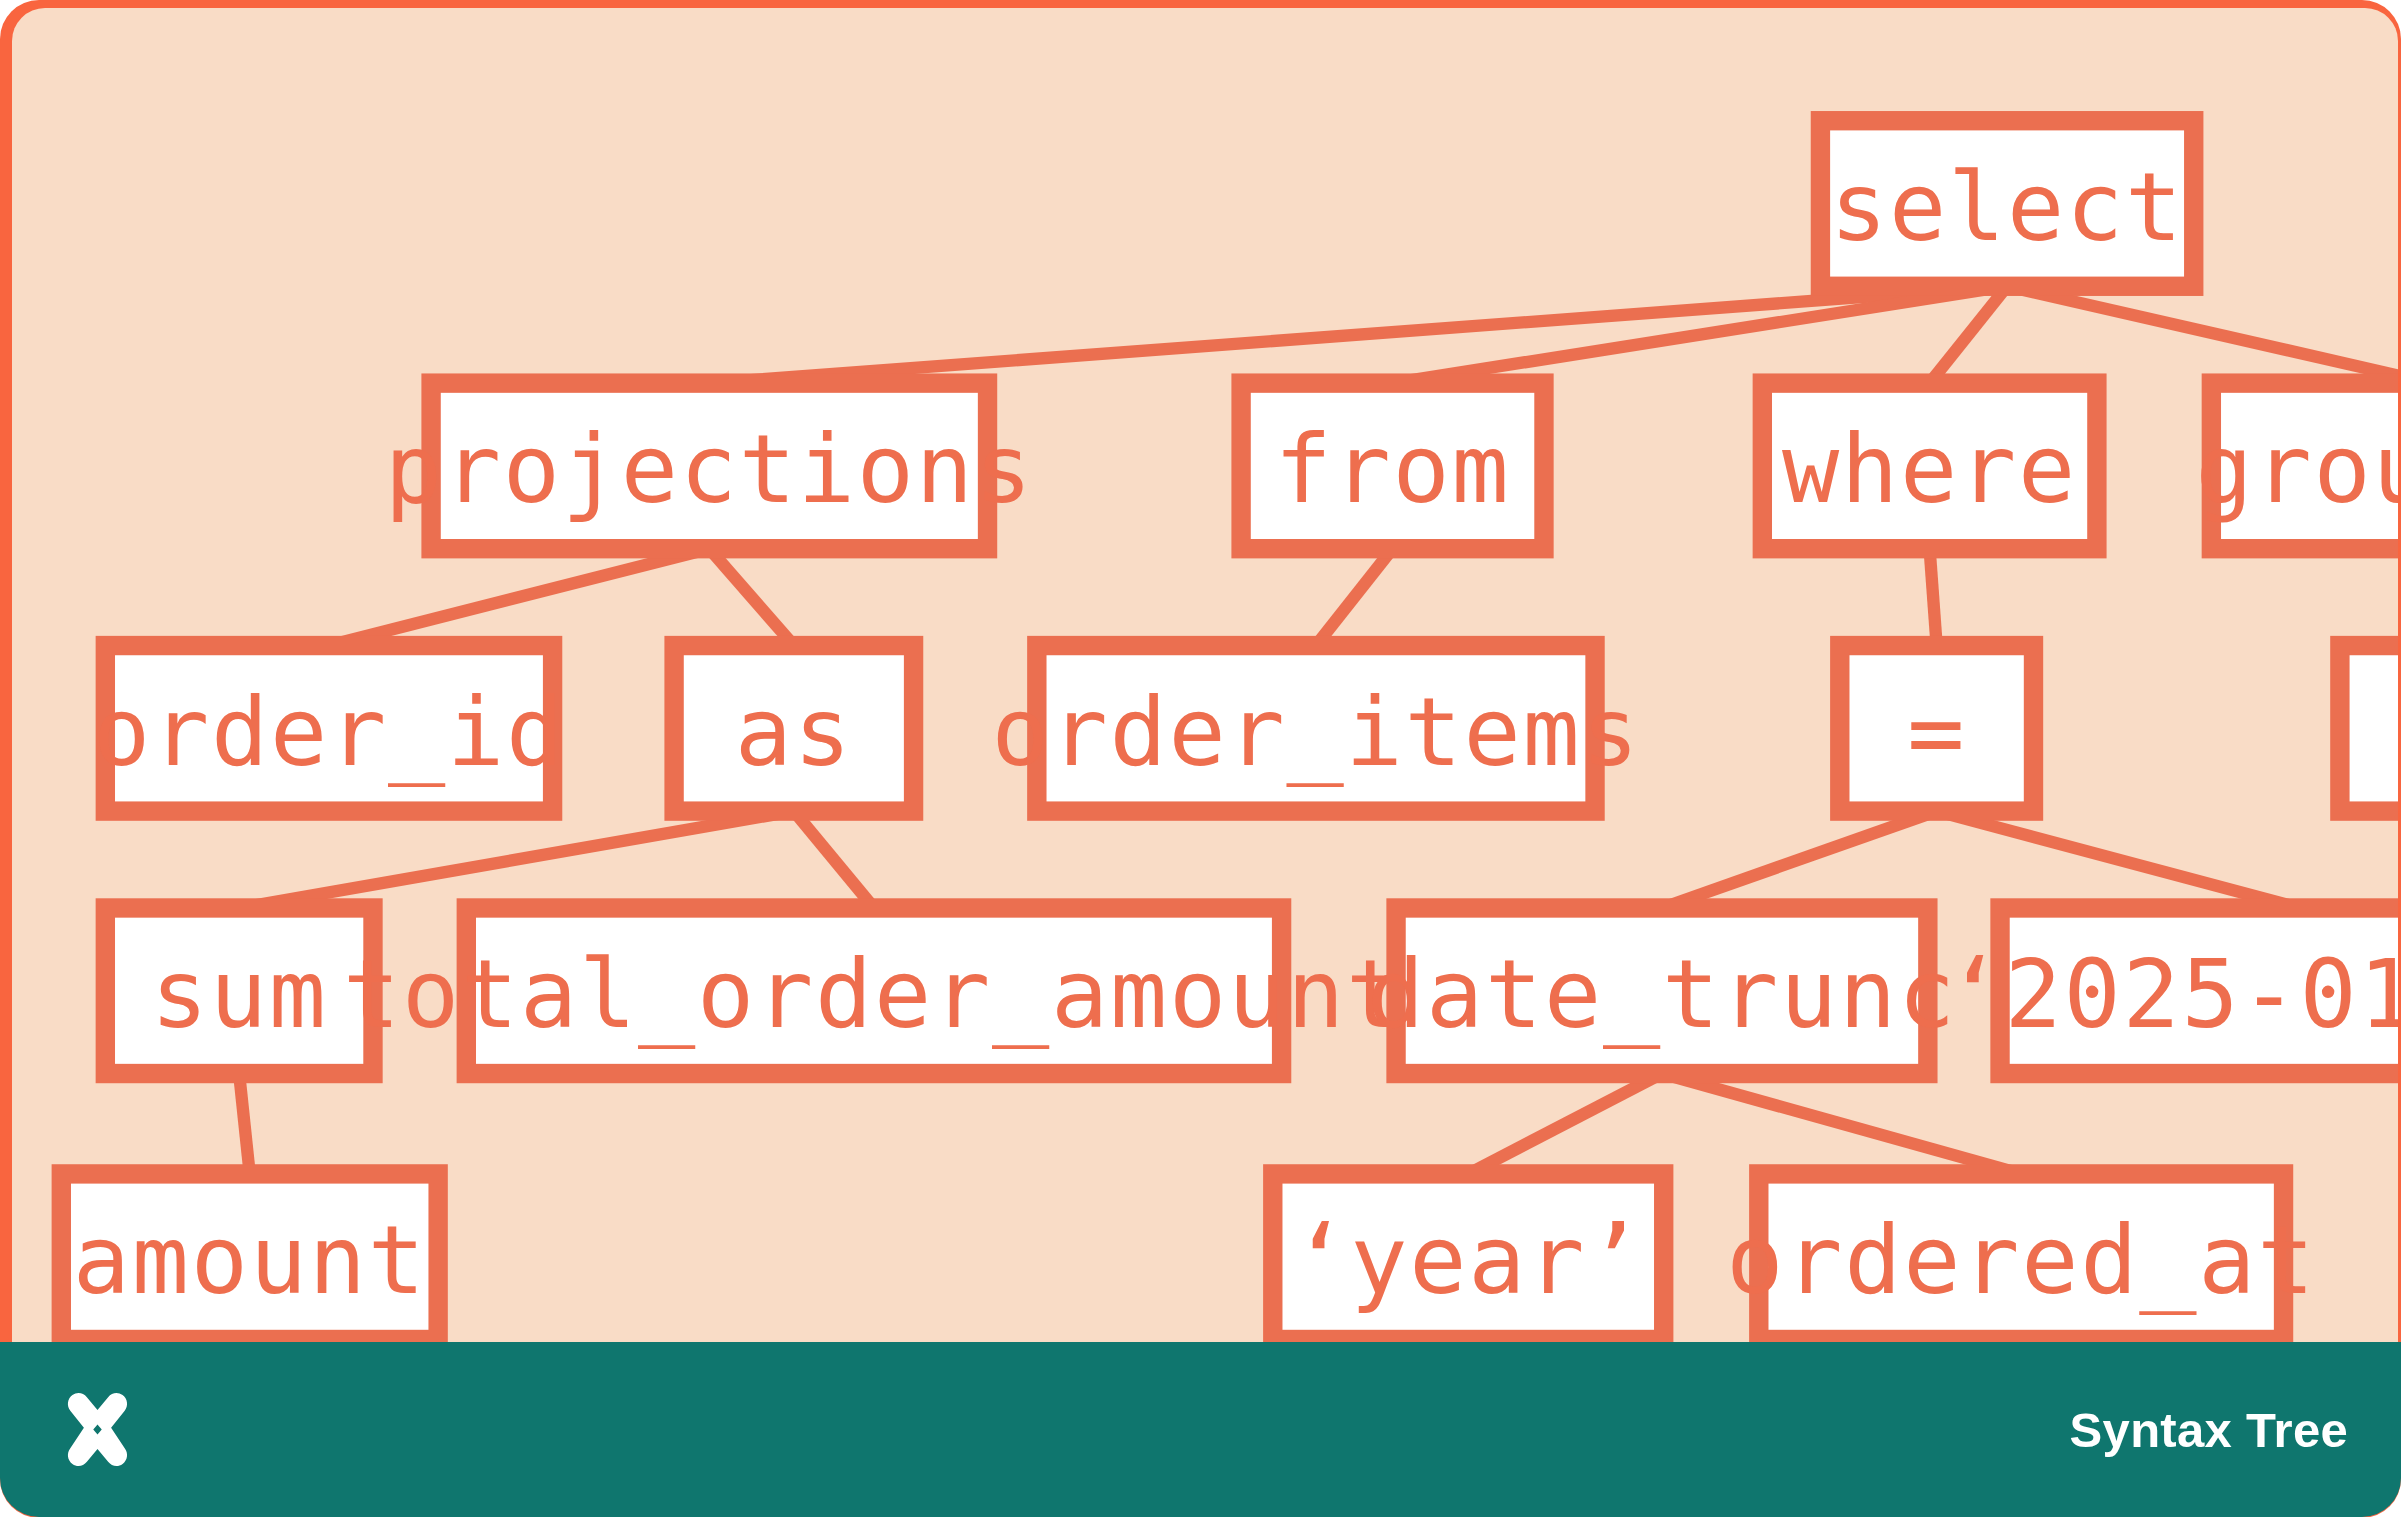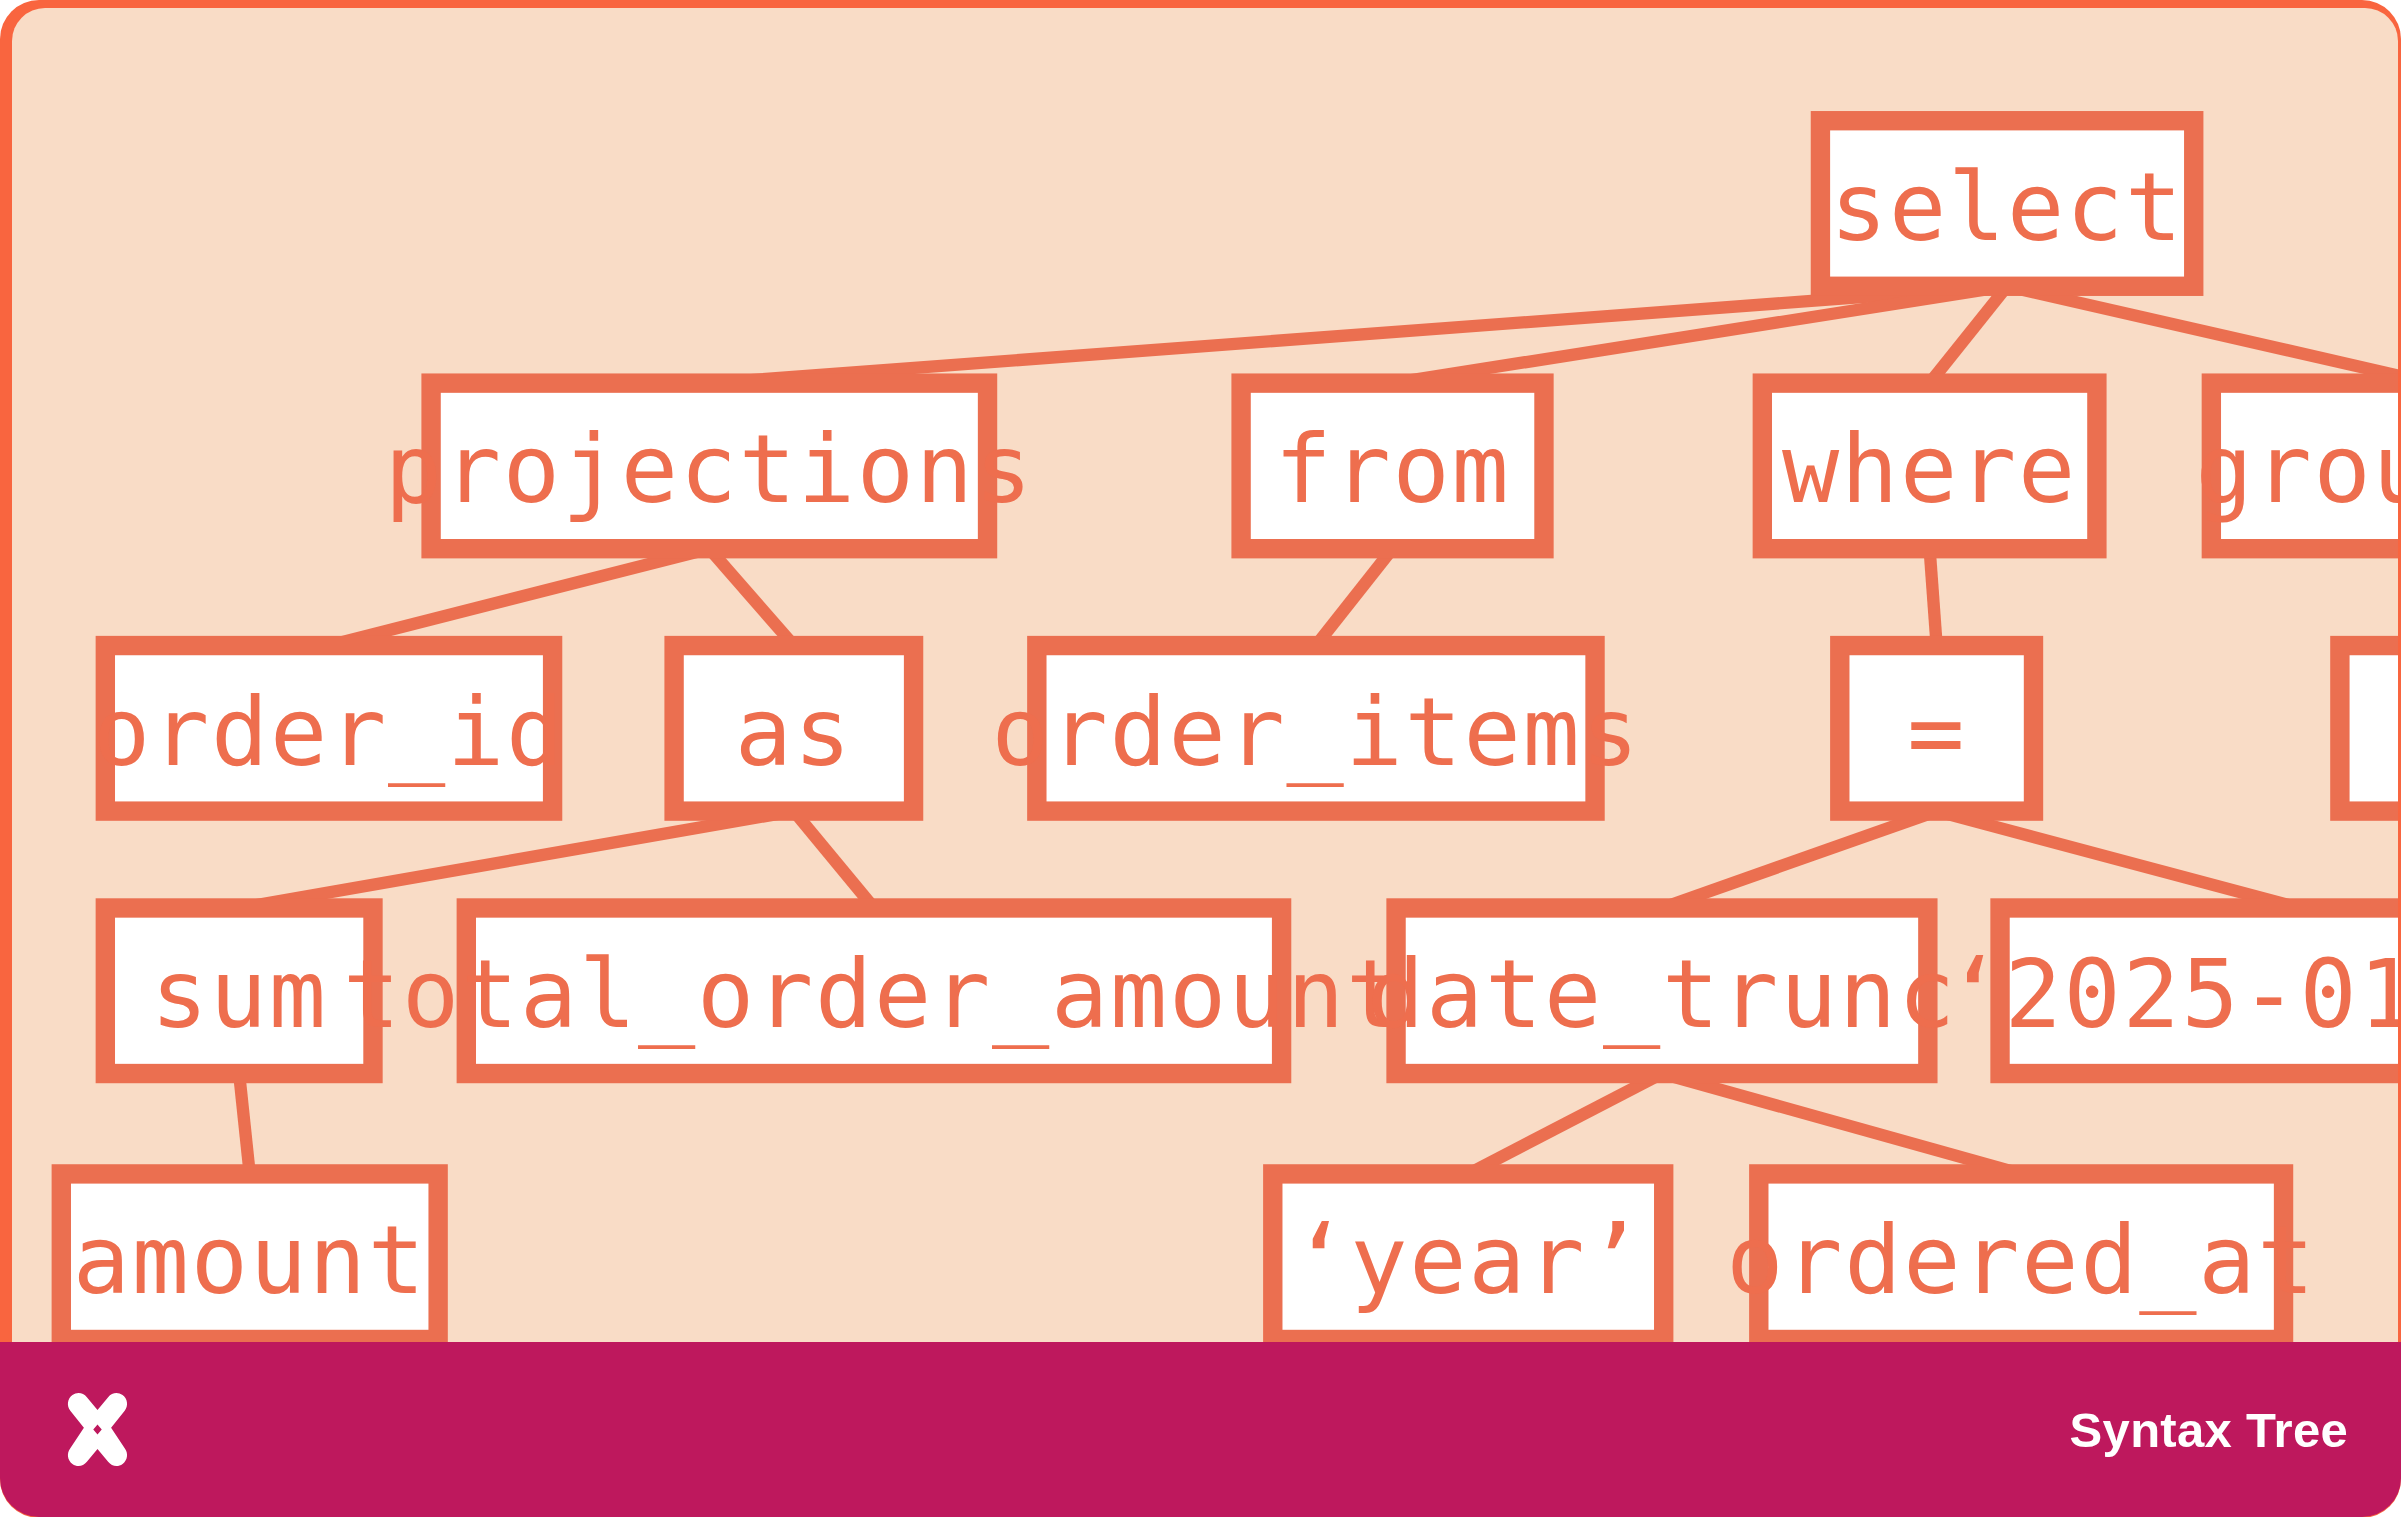--- a/index.html
+++ b/index.html
@@ -59,21 +59,21 @@
     dominant-baseline: central;
     letter-spacing: 1px;
   }
   
   #footer {
     position: absolute;
     left: 0;
     top: 1342px;
     width: 2401px;
     height: 175px;
-    background: #be185d;
+    background: #0f766e;
     border-radius: 0 0 39px 39px;
     display: flex;
     align-items: center;
     justify-content: space-between;
     box-sizing: border-box;
     padding: 0 53px 0 55px;
   }
   #logo {
     width: 85px;
     height: 85px;

